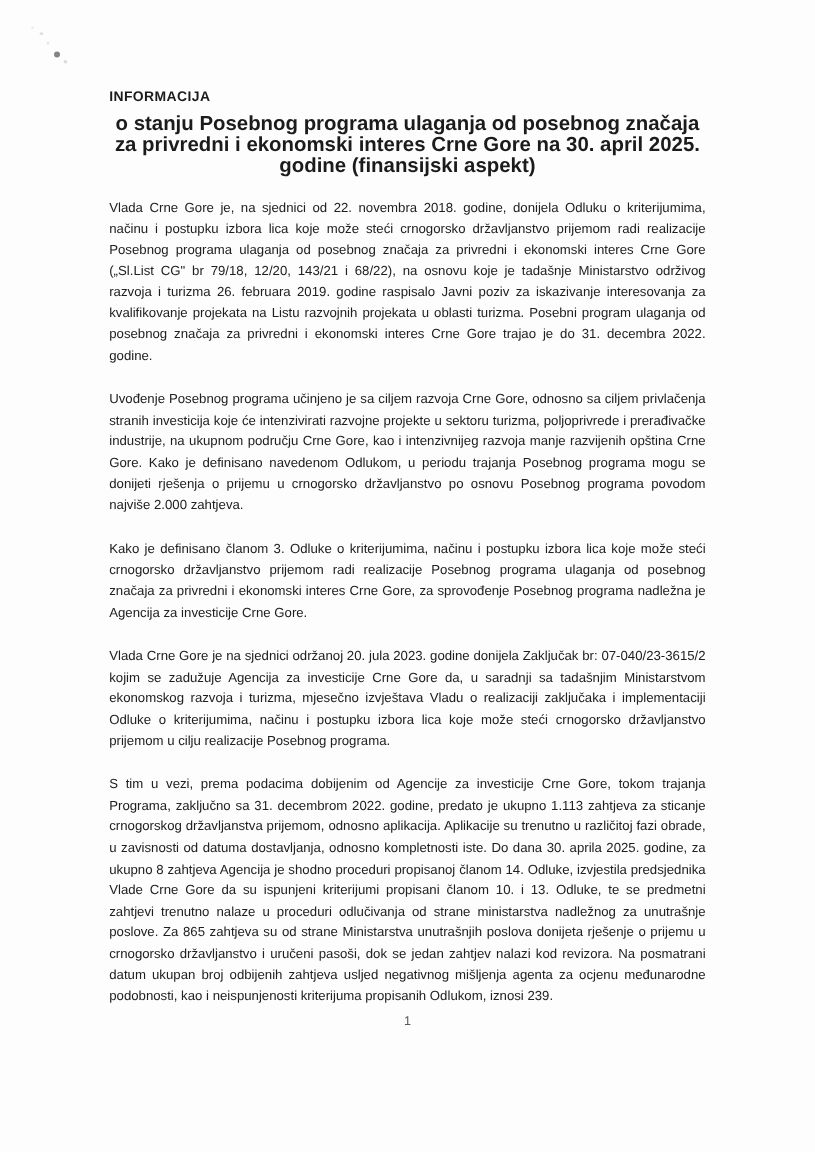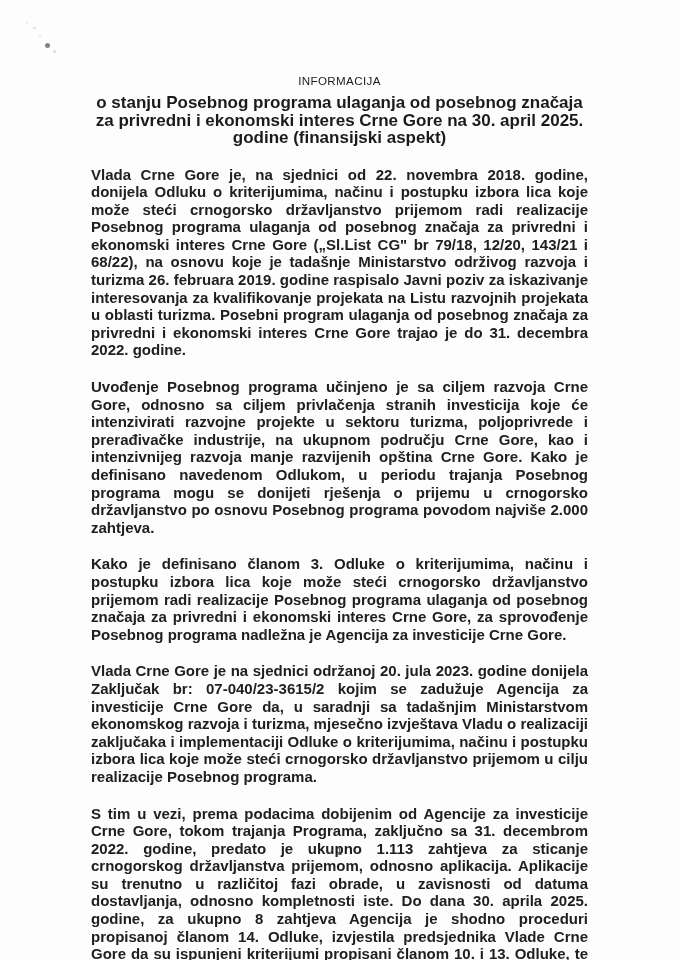--- a/index.html
+++ b/index.html
@@ -46,23 +46,23 @@
   .content {
     position: absolute;
     left: 91px;
     top: 0;
     width: 497px;
   }
 
   .doc-title {
     margin: 0;
     padding-top: 72px;
-    text-align: center;
+    text-align: left;
     font-size: 11.6px;
-    font-weight: normal;
+    font-weight: bold;
     color: #1b1b1b;
     letter-spacing: .35px;
     line-height: 17px;
   }
 
   .doc-subtitle {
     margin: 0;
     padding-top: 5px;
     text-align: center;
     font-size: 17px;
@@ -72,25 +72,24 @@
   }
 
   .body-block {
     margin-top: 19px;
   }
 
   p.para {
     margin: 16px 0 19px 0;
     text-align: justify;
     text-justify: inter-word;
-    font-size: 15px;
+    font-size: 11px;
     line-height: 17.6px;
     color: #20201f;
     hyphens: none;
-    font-weight: bold;
   }
   p.para:last-of-type { margin-bottom: 0; }
 
   .page-number {
     position: absolute;
     left: 0;
     right: 0;
     top: 845px;
     text-align: center;
     font-size: 10.5px;

